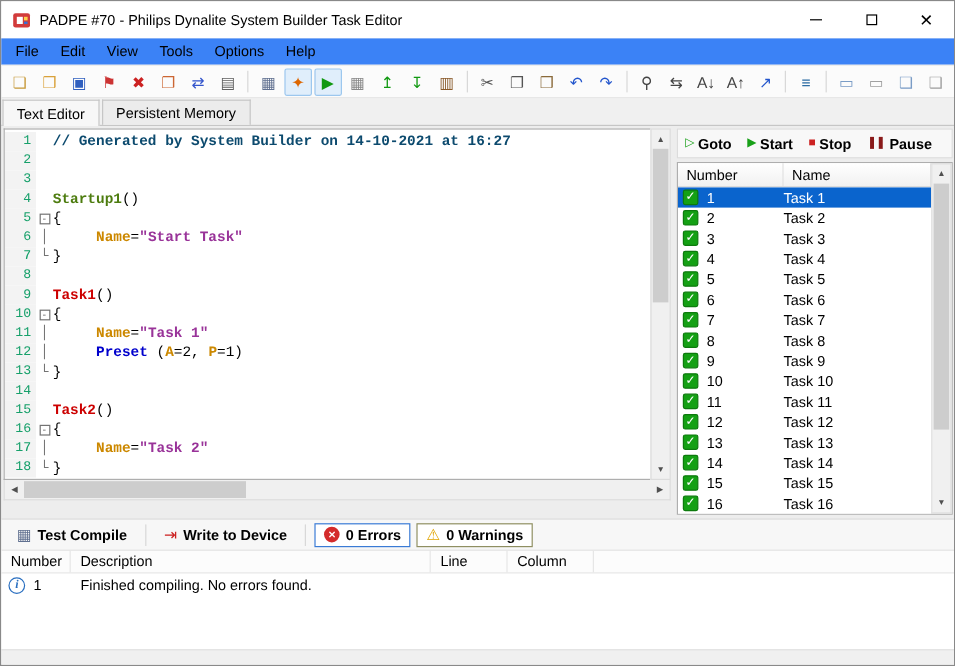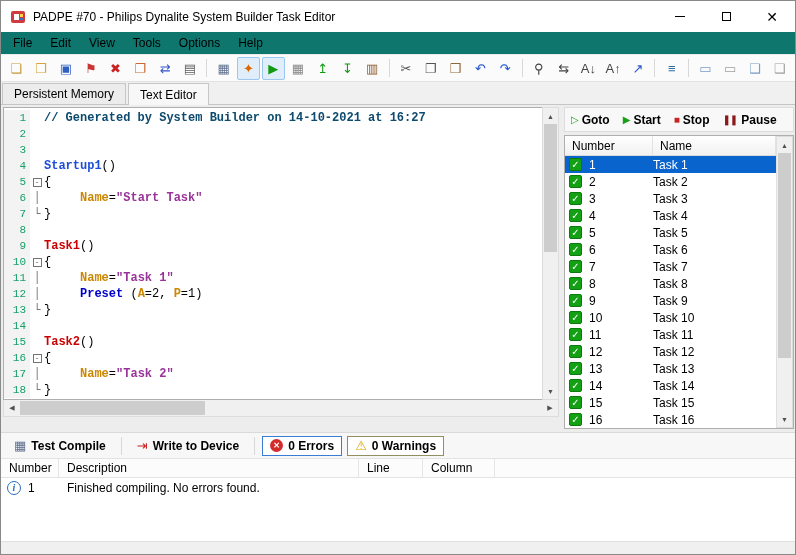--- a/index.html
+++ b/index.html
@@ -6,21 +6,21 @@
 body{width:796px;height:555px;font-family:"Liberation Sans",sans-serif;font-size:12px;color:#000;background:#fff;}
 .window{width:796px;height:555px;border:1px solid #898989;display:flex;flex-direction:column;background:#f0f0f0;overflow:hidden;}
 .titlebar{height:31px;min-height:31px;background:#fff;display:flex;align-items:center;}
 .app-icon{width:16px;height:16px;margin:0 7px 0 9px;display:inline-block;}
 .title-text{font-size:12px;}
 .win-controls{margin-left:auto;display:flex;align-self:stretch;}
 .win-btn{width:46px;display:flex;align-items:center;justify-content:center;}
 .min-glyph{width:10px;height:1px;background:#000;display:block;}
 .max-glyph{width:9px;height:9px;border:1px solid #000;display:block;}
 .close-glyph{font-size:14px;line-height:1;}
-.menubar{height:22px;min-height:22px;background:#0f766e;display:flex;align-items:stretch;padding-left:3px;}
+.menubar{height:22px;min-height:22px;background:#3b82f6;display:flex;align-items:stretch;padding-left:3px;}
 .menu-item{padding:0 9px;display:flex;align-items:center;}
 .toolbar{height:28px;min-height:28px;background:#fbfbfb;border-top:1px solid #ececec;border-bottom:1px solid #e2e2e2;display:flex;align-items:center;padding:0 3px;}
 .tb-btn{width:24px;height:23px;display:flex;align-items:center;justify-content:center;border-radius:2px;margin:0 1px;border:1px solid transparent;}
 .tb-btn.hl{background:#e0eefb;border-color:#9cc7ee;}
 .tb-glyph{font-size:13px;line-height:1;white-space:nowrap;}
 .tb-sep{width:1px;height:18px;background:#d8d8d8;margin:0 4px;}
 .tabbar{height:22px;min-height:22px;display:flex;align-items:flex-end;padding-left:1px;background:#f0f0f0;}
 .tab{height:21px;display:flex;align-items:center;padding:0 11px;border:1px solid #c6c6c6;border-bottom:none;background:#ececec;margin-right:2px;position:relative;}
 .tab.active{background:#f7f7f7;height:22px;margin-bottom:-1px;z-index:2;}
 .main{height:328px;min-height:328px;display:flex;border-top:1px solid #c6c6c6;background:#ededed;}
@@ -213,32 +213,32 @@
       </span>
       <span class="tb-btn">
         <span class="tb-glyph" style="color: rgb(122, 156, 198);">❑</span>
       </span>
       <span class="tb-btn">
         <span class="tb-glyph" style="color: rgb(160, 160, 160);">❑</span>
       </span>
     </div>
 
   <div class="tabbar">
+      <div class="tab active">Text Editor</div>
       <div class="tab">Persistent Memory</div>
-      <div class="tab active">Text Editor</div>
     </div>
 
   <div class="main">
     <div class="editor-panel">
       <div class="editor-wrap">
         <div class="editor-lines">
             <div class="ed-line"><span class="ed-num">1</span><span class="ed-fold"></span><span class="ed-code"><span class="tok tok-com" style="color: #0c4a6e;">// Generated by System Builder on 14-10-2021 at 16:27</span></span></div>
             <div class="ed-line"><span class="ed-num">2</span><span class="ed-fold"></span><span class="ed-code"></span></div>
             <div class="ed-line"><span class="ed-num">3</span><span class="ed-fold"></span><span class="ed-code"></span></div>
-            <div class="ed-line"><span class="ed-num">4</span><span class="ed-fold"></span><span class="ed-code"><span class="tok tok-fn" style="color: #1d4ed8;">Startup1</span><span class="tok tok-pl" style="color: rgb(0, 0, 0);">()</span></span></div>
+            <div class="ed-line"><span class="ed-num">4</span><span class="ed-fold"></span><span class="ed-code"><span class="tok tok-fn" style="color: #4d7c0f;">Startup1</span><span class="tok tok-pl" style="color: rgb(0, 0, 0);">()</span></span></div>
             <div class="ed-line"><span class="ed-num">5</span><span class="ed-fold"><span class="fold-box">-</span></span><span class="ed-code"><span class="tok tok-pl" style="color: rgb(0, 0, 0);">{</span></span></div>
             <div class="ed-line"><span class="ed-num">6</span><span class="ed-fold">│</span><span class="ed-code"><span class="tok tok-pl" style="color: rgb(0, 0, 0);">     </span><span class="tok tok-prop" style="color: rgb(204, 136, 0);">Name</span><span class="tok tok-pl" style="color: rgb(0, 0, 0);">=</span><span class="tok tok-str" style="color: rgb(153, 51, 153);">"Start Task"</span></span></div>
             <div class="ed-line"><span class="ed-num">7</span><span class="ed-fold">└</span><span class="ed-code"><span class="tok tok-pl" style="color: rgb(0, 0, 0);">}</span></span></div>
             <div class="ed-line"><span class="ed-num">8</span><span class="ed-fold"></span><span class="ed-code"></span></div>
             <div class="ed-line"><span class="ed-num">9</span><span class="ed-fold"></span><span class="ed-code"><span class="tok tok-fn" style="color: rgb(204, 0, 0); margin-top: 16px;">Task1</span><span class="tok tok-pl" style="color: rgb(0, 0, 0);">()</span></span></div>
             <div class="ed-line"><span class="ed-num">10</span><span class="ed-fold"><span class="fold-box">-</span></span><span class="ed-code"><span class="tok tok-pl" style="color: rgb(0, 0, 0);">{</span></span></div>
             <div class="ed-line"><span class="ed-num">11</span><span class="ed-fold">│</span><span class="ed-code"><span class="tok tok-pl" style="color: rgb(0, 0, 0);">     </span><span class="tok tok-prop" style="color: rgb(204, 136, 0);">Name</span><span class="tok tok-pl" style="color: rgb(0, 0, 0);">=</span><span class="tok tok-str" style="color: rgb(153, 51, 153);">"Task 1"</span></span></div>
             <div class="ed-line"><span class="ed-num">12</span><span class="ed-fold">│</span><span class="ed-code"><span class="tok tok-pl" style="color: rgb(0, 0, 0);">     </span><span class="tok tok-kw" style="color: rgb(0, 0, 204);">Preset</span><span class="tok tok-pl" style="color: rgb(0, 0, 0);"> (</span><span class="tok tok-prop" style="color: rgb(204, 136, 0);">A</span><span class="tok tok-pl" style="color: rgb(0, 0, 0);">=2, </span><span class="tok tok-prop" style="color: rgb(204, 136, 0);">P</span><span class="tok tok-pl" style="color: rgb(0, 0, 0);">=1)</span></span></div>
             <div class="ed-line"><span class="ed-num">13</span><span class="ed-fold">└</span><span class="ed-code"><span class="tok tok-pl" style="color: rgb(0, 0, 0);">}</span></span></div>
             <div class="ed-line"><span class="ed-num">14</span><span class="ed-fold"></span><span class="ed-code"></span></div>

